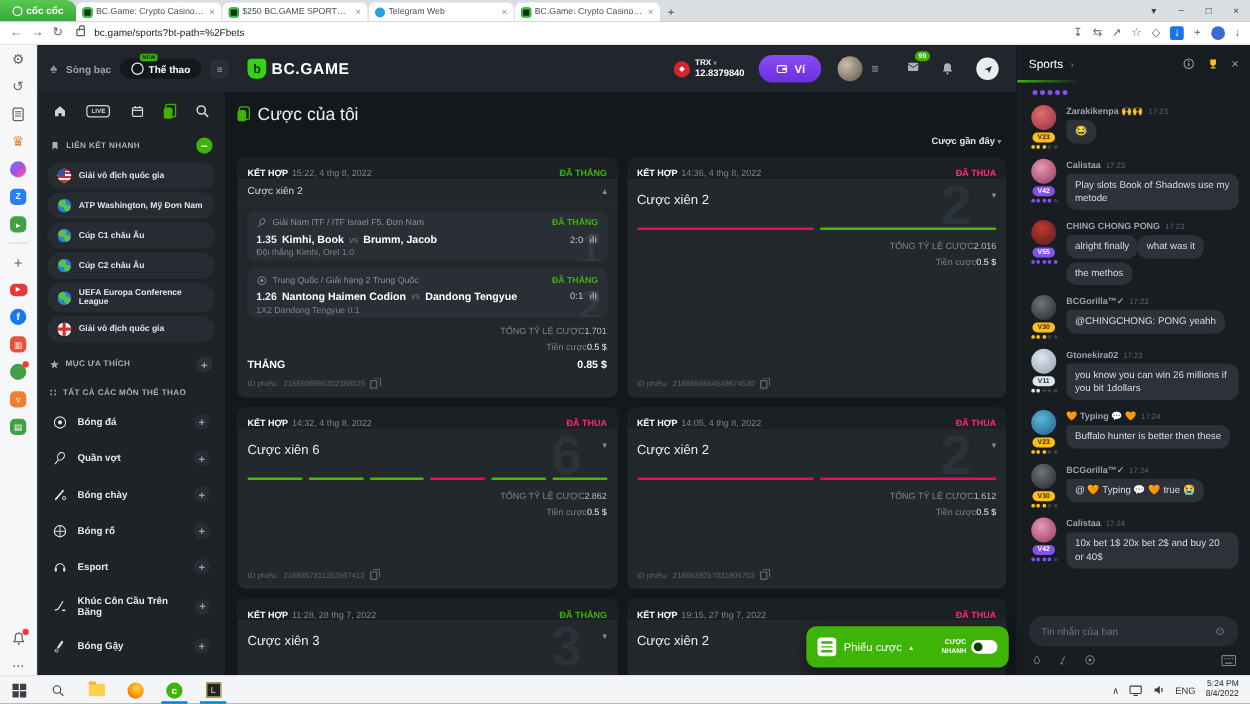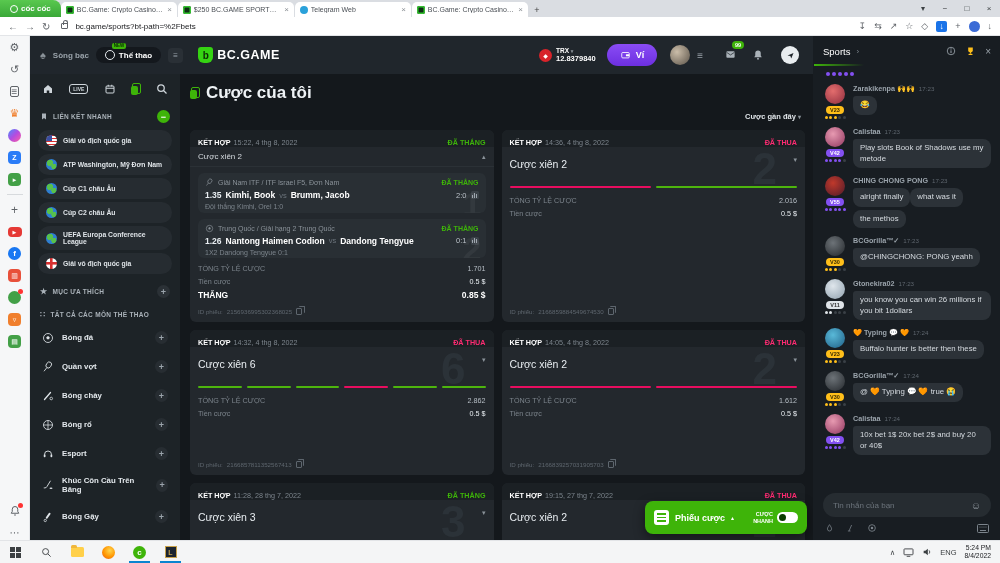--- a/index.html
+++ b/index.html
@@ -78,41 +78,41 @@
   .f-us{background:repeating-linear-gradient(180deg,#d83030 0 1.5px,#fff 1.5px 3px)}
   .f-us:after{content:"";position:absolute;left:0;top:0;width:55%;height:50%;background:#3a4fa0}
   .f-en{background:linear-gradient(#d83030,#d83030) center/100% 2.6px no-repeat,linear-gradient(#d83030,#d83030) center/2.6px 100% no-repeat,#fff}
   .f-globe{background:radial-gradient(circle at 35% 35%,#57c14b 3px,transparent 3.2px),radial-gradient(circle at 72% 68%,#57c14b 2.5px,transparent 2.7px),#2f7fd0}
   .sportitem{display:flex;align-items:center;gap:8px;padding:8px 12px;font-size:7.8px;font-weight:bold;color:#e3e8ec}
   .sportitem .plus2{margin-left:auto;width:13px;height:13px;border-radius:50%;background:#272d32;color:#9aa3ab;display:flex;align-items:center;justify-content:center;font-size:9px}
   .sicon{width:12px;height:12px;flex:0 0 12px}
   
   #main{flex:1;position:relative;background:#14181c;overflow:hidden;padding:9px 8px 0 10px}
   .titlerow{display:flex;align-items:center;gap:6px}
-  .pagetitle{font-size:17px;font-weight:bold;color:#eef2f5}
+  .pagetitle{font-size:14px;font-weight:normal;color:#eef2f5}
   .filterrow{display:flex;align-items:center;gap:5px;margin-top:9px}
   .pill{font-size:7.5px;font-weight:bold;color:#9aa3ab;background:#262c31;border-radius:9px;padding:4px 10px}
   .pill.active{background:#3eb409;color:#07280\0;color:#072800}
   .sort{margin-left:auto;font-size:7.5px;color:#dfe4e8;font-weight:bold;padding-right:4px}
   .sort .cv{color:#8a9299;font-size:6px}
   #cards{display:grid;grid-template-columns:1fr 1fr;grid-template-rows:192px 145px 145px;gap:8px;margin-top:9px}
   .card{background:#23282d;border-radius:6px;overflow:hidden;display:flex;flex-direction:column;position:relative}
   .chead{height:17px;background:#1b2024;display:flex;align-items:flex-end;padding:0 8px;font-size:7.2px;gap:3px;flex:0 0 17px}
   .combo{color:#fff;font-weight:bold}
   .ctime{color:#7c848c}
   .cstatus{margin-left:auto;font-weight:bold}
   .won{color:#3eb409}.lost{color:#ff2b72}
   .trow{position:relative;padding:7px 8px 2px;flex:0 0 auto}
   .ctitle{font-size:10.5px;color:#e8edf1}
   .wm{position:absolute;right:28px;top:2px;font-size:44px;font-weight:bold;color:#2e353b;line-height:.9;opacity:.8}
   .chevd{position:absolute;right:8px;top:26px;color:#8a9299;font-size:7px}
   .bars{display:flex;gap:5px;padding:12px 8px 6px}
   .bar{flex:1;height:2px;border-radius:1px}
   .bar.win{background:#4db50d}.bar.lose{background:#e80d5f}
-  .srow{display:flex;justify-content:space-between;padding:2px 8px;font-size:7.2px;color:#7c848c}
+  .srow{display:flex;justify-content:flex-end;padding:2px 8px;font-size:7.2px;color:#7c848c}
   .srow .val{color:#b6bec5}
   .srow.stakerow .val{color:#e8edf1}
   .winrow{display:flex;justify-content:space-between;padding:2px 8px;font-size:8.5px;font-weight:bold;color:#fff}
   .ticket{margin-top:auto;padding:6px 8px 7px;font-size:6.2px;color:#5e666e;display:flex;align-items:center;gap:4px}
   .copy{width:6px;height:7px;border:1px solid #5e666e;border-radius:1px;position:relative}
   .copy:before{content:"";position:absolute;left:1.5px;top:-3.5px;width:5px;height:6px;border:1px solid #5e666e;border-bottom:none;border-left:none;border-radius:1px}
   .subrow{display:flex;align-items:center;padding:5px 8px;font-size:8px;color:#d6dbe0;border-bottom:1px solid #2b3136}
   .subrow .cu{margin-left:auto;color:#8a9299;font-size:7px}
   .leg{background:#292f34;border-radius:6px;margin:6px 8px 0;padding:5px 7px;position:relative;overflow:hidden}
   .lrow1{display:flex;align-items:center;font-size:7px;color:#8a9299;gap:4px}
@@ -123,21 +123,21 @@
   .lrow2 .score{margin-left:auto;color:#b9c0c7;font-weight:normal;font-size:7.5px}
   .statsic{width:8px;height:8px;border-radius:1.5px;background:#3a4147;display:flex;align-items:flex-end;justify-content:center;gap:1px;padding:1.5px}
   .statsic i{width:1.5px;background:#9aa3ab;display:block}
   .lrow3{font-size:7px;color:#7c848c;margin-top:3px}
   .wm2{position:absolute;right:4px;bottom:-8px;font-size:34px;font-weight:bold;color:rgba(255,255,255,.05);line-height:1}
   .c1foot{padding-top:4px}
   
   #betslip{position:absolute;right:6px;bottom:6px;width:162px;height:33px;background:#3eb409;border-radius:8px;display:flex;align-items:center;padding:0 9px;gap:6px;box-shadow:0 4px 12px rgba(0,0,0,.45)}
   .bsicon{width:15px;height:15px;background:#fff;border-radius:3px;display:flex;flex-direction:column;justify-content:center;gap:2px;padding:0 3px}
   .bsicon i{height:1.5px;background:#3eb409;display:block}
-  .bslabel{color:#fff;font-weight:bold;font-size:9px}
+  .bslabel{color:#fff;font-weight:normal;font-size:9px}
   .bschev{color:#fff;font-size:6px}
   .quick{margin-left:auto;display:flex;align-items:center;gap:4px}
   .quicklabel{font-size:5.5px;color:#fff;font-weight:bold;width:24px;line-height:1.2;text-align:right}
   .toggle{width:21px;height:11px;background:#fff;border-radius:6px;position:relative}
   .knob{position:absolute;left:2px;top:2px;width:7px;height:7px;border-radius:50%;background:#0b3d00}
   
   #chat{width:187px;flex:0 0 187px;background:#181d22;display:flex;flex-direction:column;border-left:1px solid #10141800}
   .chathead{height:30px;display:flex;align-items:center;padding:0 9px;gap:6px;flex:0 0 30px}
   .chtab{color:#fff;font-weight:normal;font-size:9.5px;position:relative;padding:2px 0}
   .chtab:after{content:"";position:absolute;left:-9px;right:-14px;bottom:-7px;height:2px;background:linear-gradient(90deg,#3eb409,rgba(62,180,9,0))}

